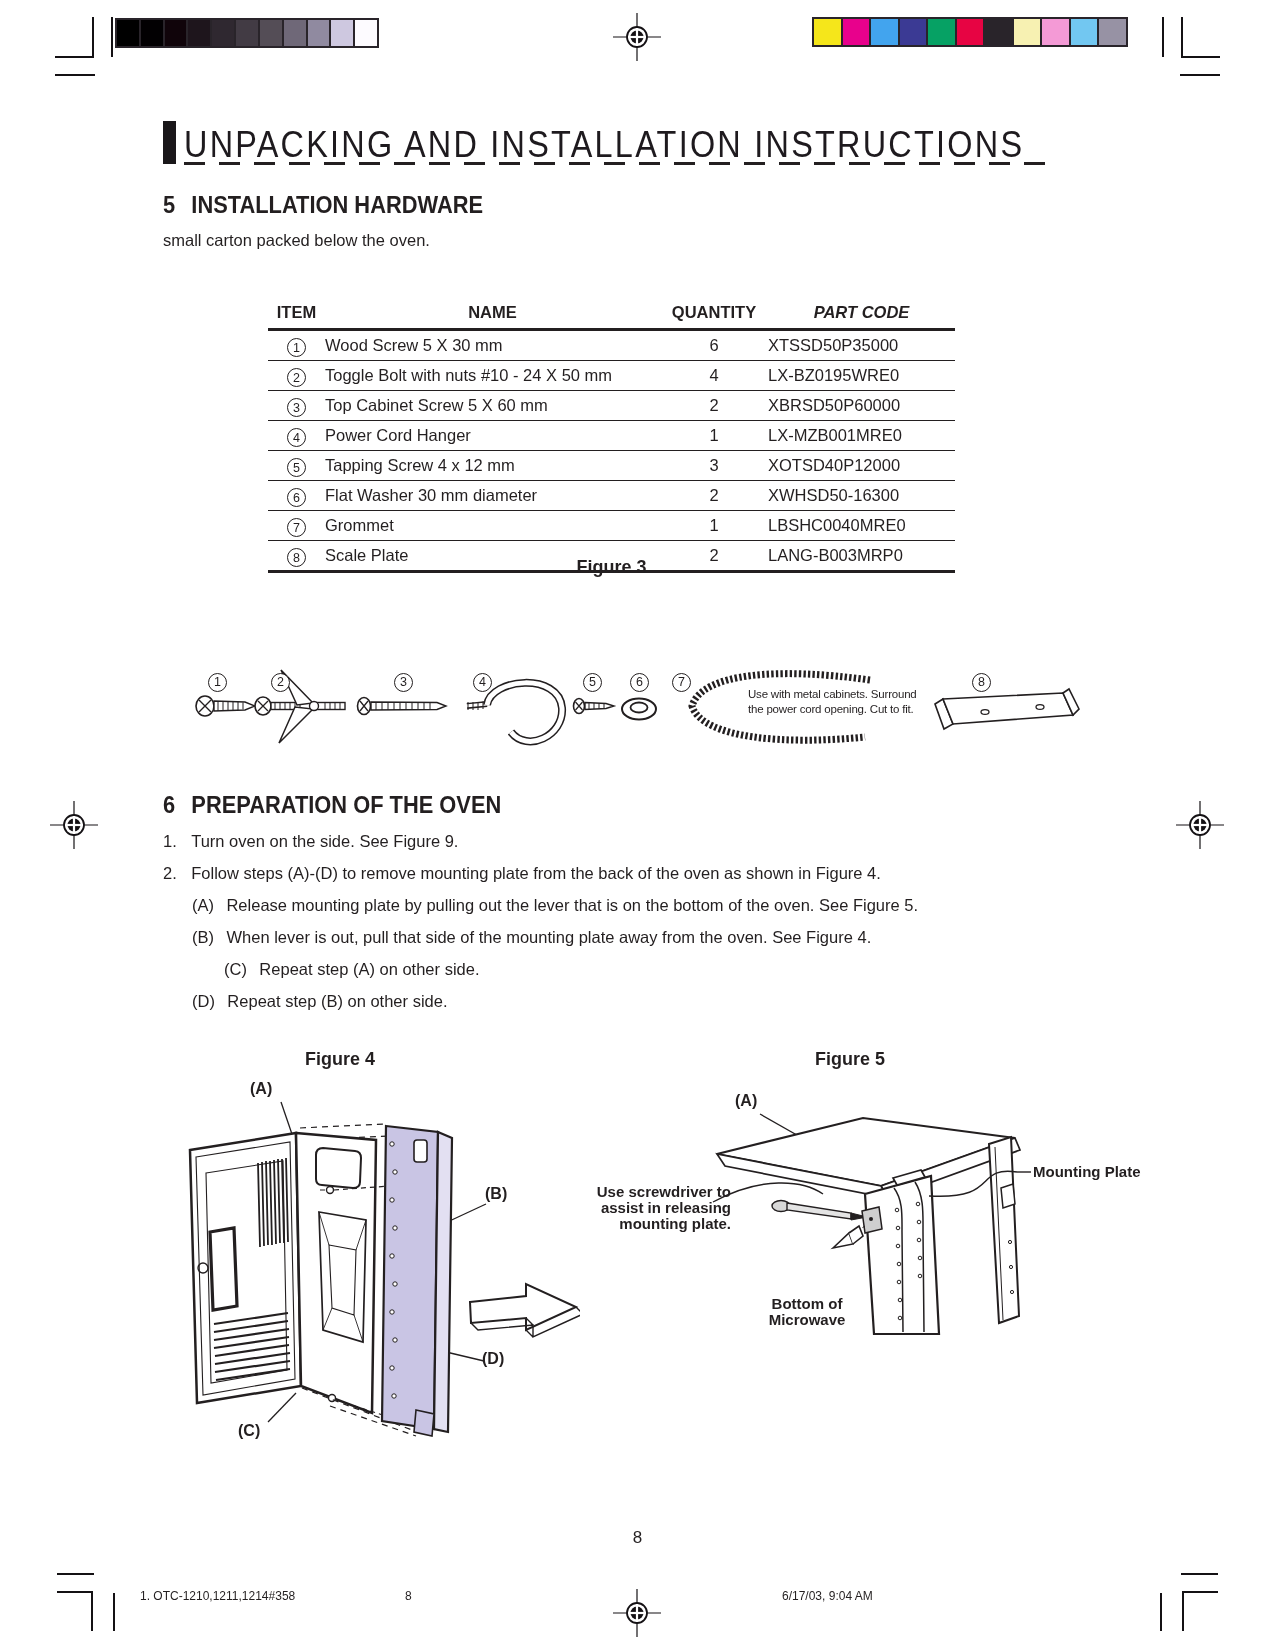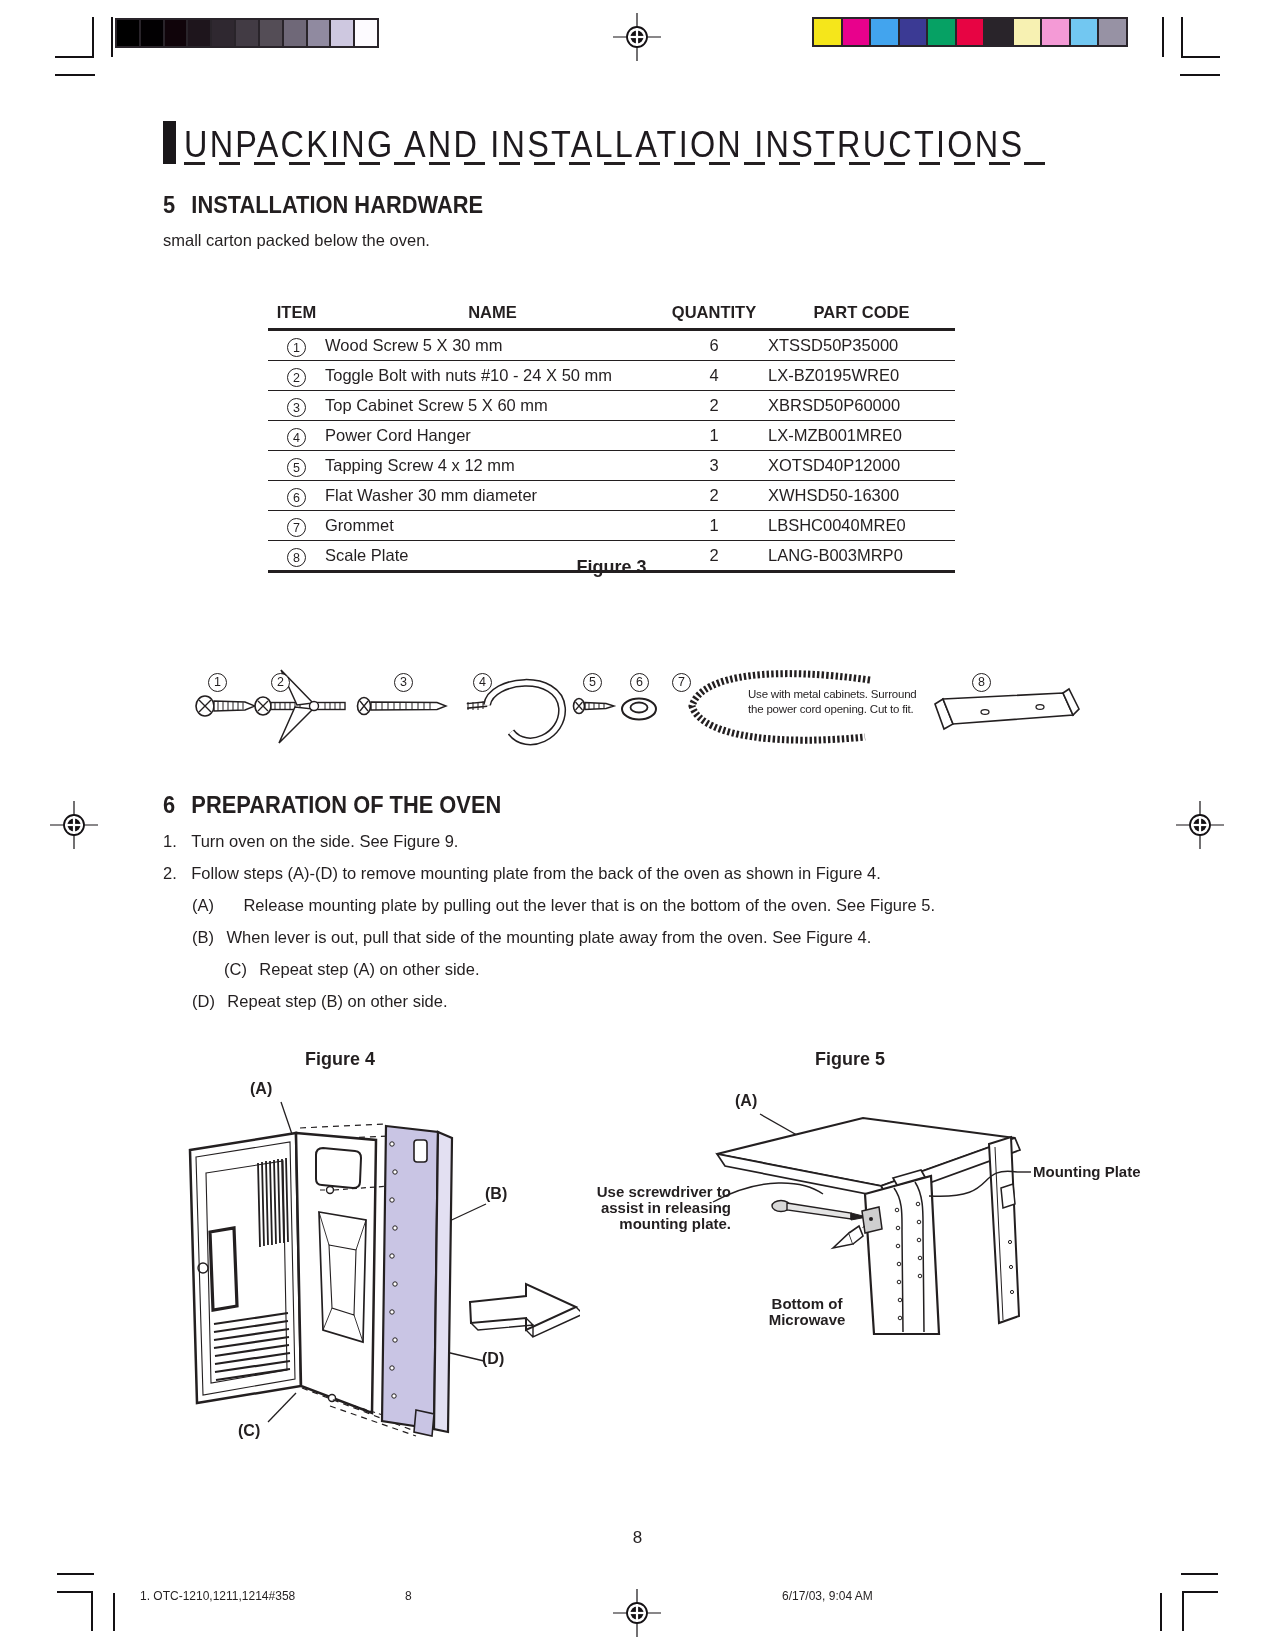--- a/index.html
+++ b/index.html
@@ -164,21 +164,21 @@
   <div class="abs body-txt" style="left:163px; top:227px; width:930px;">
     <div>small carton packed below the oven.</div>
   </div>
 
   <table class="hw abs" style="left:268px; top:300px;">
     <thead>
       <tr>
         <th class="c-item">ITEM</th>
         <th class="c-name" style="text-align:center;">NAME</th>
         <th class="c-qty">QUANTITY</th>
-        <th class="c-code" style="text-align:center; padding-left:0;">PART CODE</th>
+        <th class="c-code" style="text-align:center; padding-left:0;font-style:italic;">PART CODE</th>
       </tr>
     </thead>
     <tbody id="hw-rows">
   <tr>
     <td class="c-item"><span class="circ">1</span></td>
     <td class="c-name">Wood Screw 5 X 30 mm</td>
     <td class="c-qty">6</td>
     <td class="c-code">XTSSD50P35000</td>
   </tr>
 
@@ -301,21 +301,21 @@
   <div class="abs" style="left:163px; top:832px;">
     <span class="step-label">1.</span>
     <span class="step-text" style="margin-left:10px;">Turn oven on the side. See Figure 9.</span>
   </div>
   <div class="abs" style="left:163px; top:864px;">
     <span class="step-label">2.</span>
     <span class="step-text" style="margin-left:10px;">Follow steps (A)-(D) to remove mounting plate from the back of the oven as shown in Figure 4.</span>
   </div>
   <div class="abs" style="left:192px; top:896px;">
     <span class="step-label">(A)</span>
-    <span class="step-text" style="margin-left:25px;">Release mounting plate by pulling out the lever that is on the bottom of the oven. See Figure 5.</span>
+    <span class="step-text" style="margin-left:8px;">Release mounting plate by pulling out the lever that is on the bottom of the oven. See Figure 5.</span>
   </div>
   <div class="abs" style="left:192px; top:928px;">
     <span class="step-label">(B)</span>
     <span class="step-text" style="margin-left:8px;">When lever is out, pull that side of the mounting plate away from the oven. See Figure 4.</span>
   </div>
   <div class="abs" style="left:192px; top:960px;margin-left:32px;">
     <span class="step-label">(C)</span>
     <span class="step-text" style="margin-left:8px;">Repeat step (A) on other side.</span>
   </div>
   <div class="abs" style="left:192px; top:992px;">

